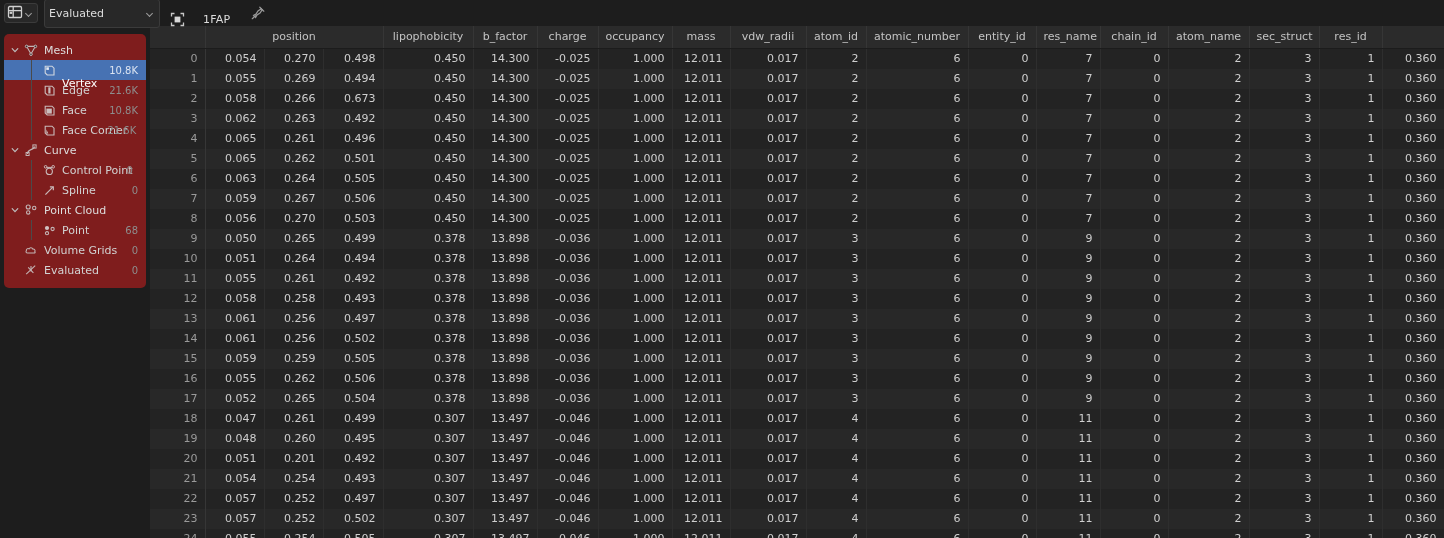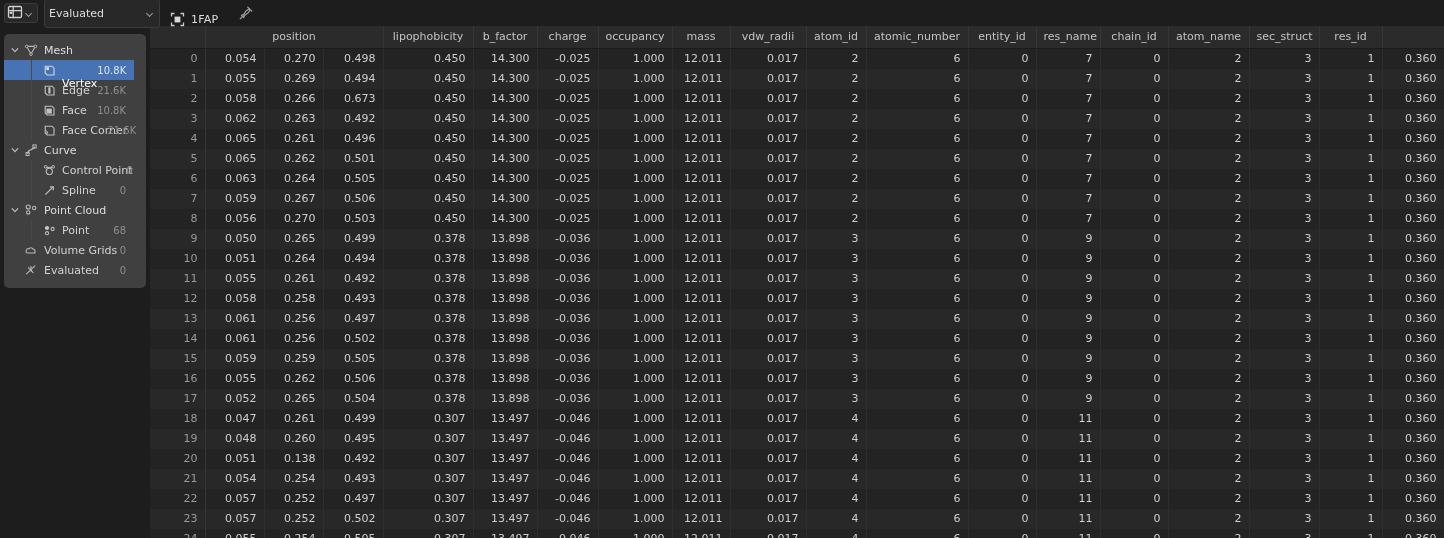--- a/index.html
+++ b/index.html
@@ -66,37 +66,37 @@
     background: #282828;
     border: 1px solid #3b3b3b;
     border-radius: 3px;
     cursor: pointer;
     box-sizing: border-box;
   }
   .combo-label { font-size: 11px; color: #dcdcdc; }
   .dataset-group {
     display: flex;
     align-items: center;
-    gap: 6px;
+    gap: 18px;
     height: 18px;
     padding: 0 2px;
     margin-left: 2px;
     margin-top: 12px;
   }
   .obj-name { font-size: 11px; color: #dcdcdc; letter-spacing: .2px; }
   .icon-btn { cursor: pointer; display: flex; align-items: center; }
 
   
   #sidebar {
     position: absolute;
     left: 4px; top: 34px;
     width: 142px;
-    background: #404040;
+    background: #7f1d1d;
     border-radius: 5px;
-    padding: 6px 12px 8px 0;
+    padding: 6px 0 8px 0;
     box-sizing: border-box;
     z-index: 20;
   }
   .ds-row {
     display: flex;
     align-items: center;
     height: 20px;
     padding-left: 4px;
     box-sizing: border-box;
     cursor: pointer;
@@ -892,21 +892,21 @@
           <td>0</td>
           <td>2</td>
           <td>3</td>
           <td>1</td>
           <td>0.360</td>
           <td class="empty"></td>
         </tr>
         <tr>
           <td class="rowidx">20</td>
           <td>0.051</td>
-          <td>0.138</td>
+          <td>0.201</td>
           <td>0.492</td>
           <td>0.307</td>
           <td>13.497</td>
           <td>-0.046</td>
           <td>1.000</td>
           <td>12.011</td>
           <td>0.017</td>
           <td>4</td>
           <td>6</td>
           <td>0</td>

